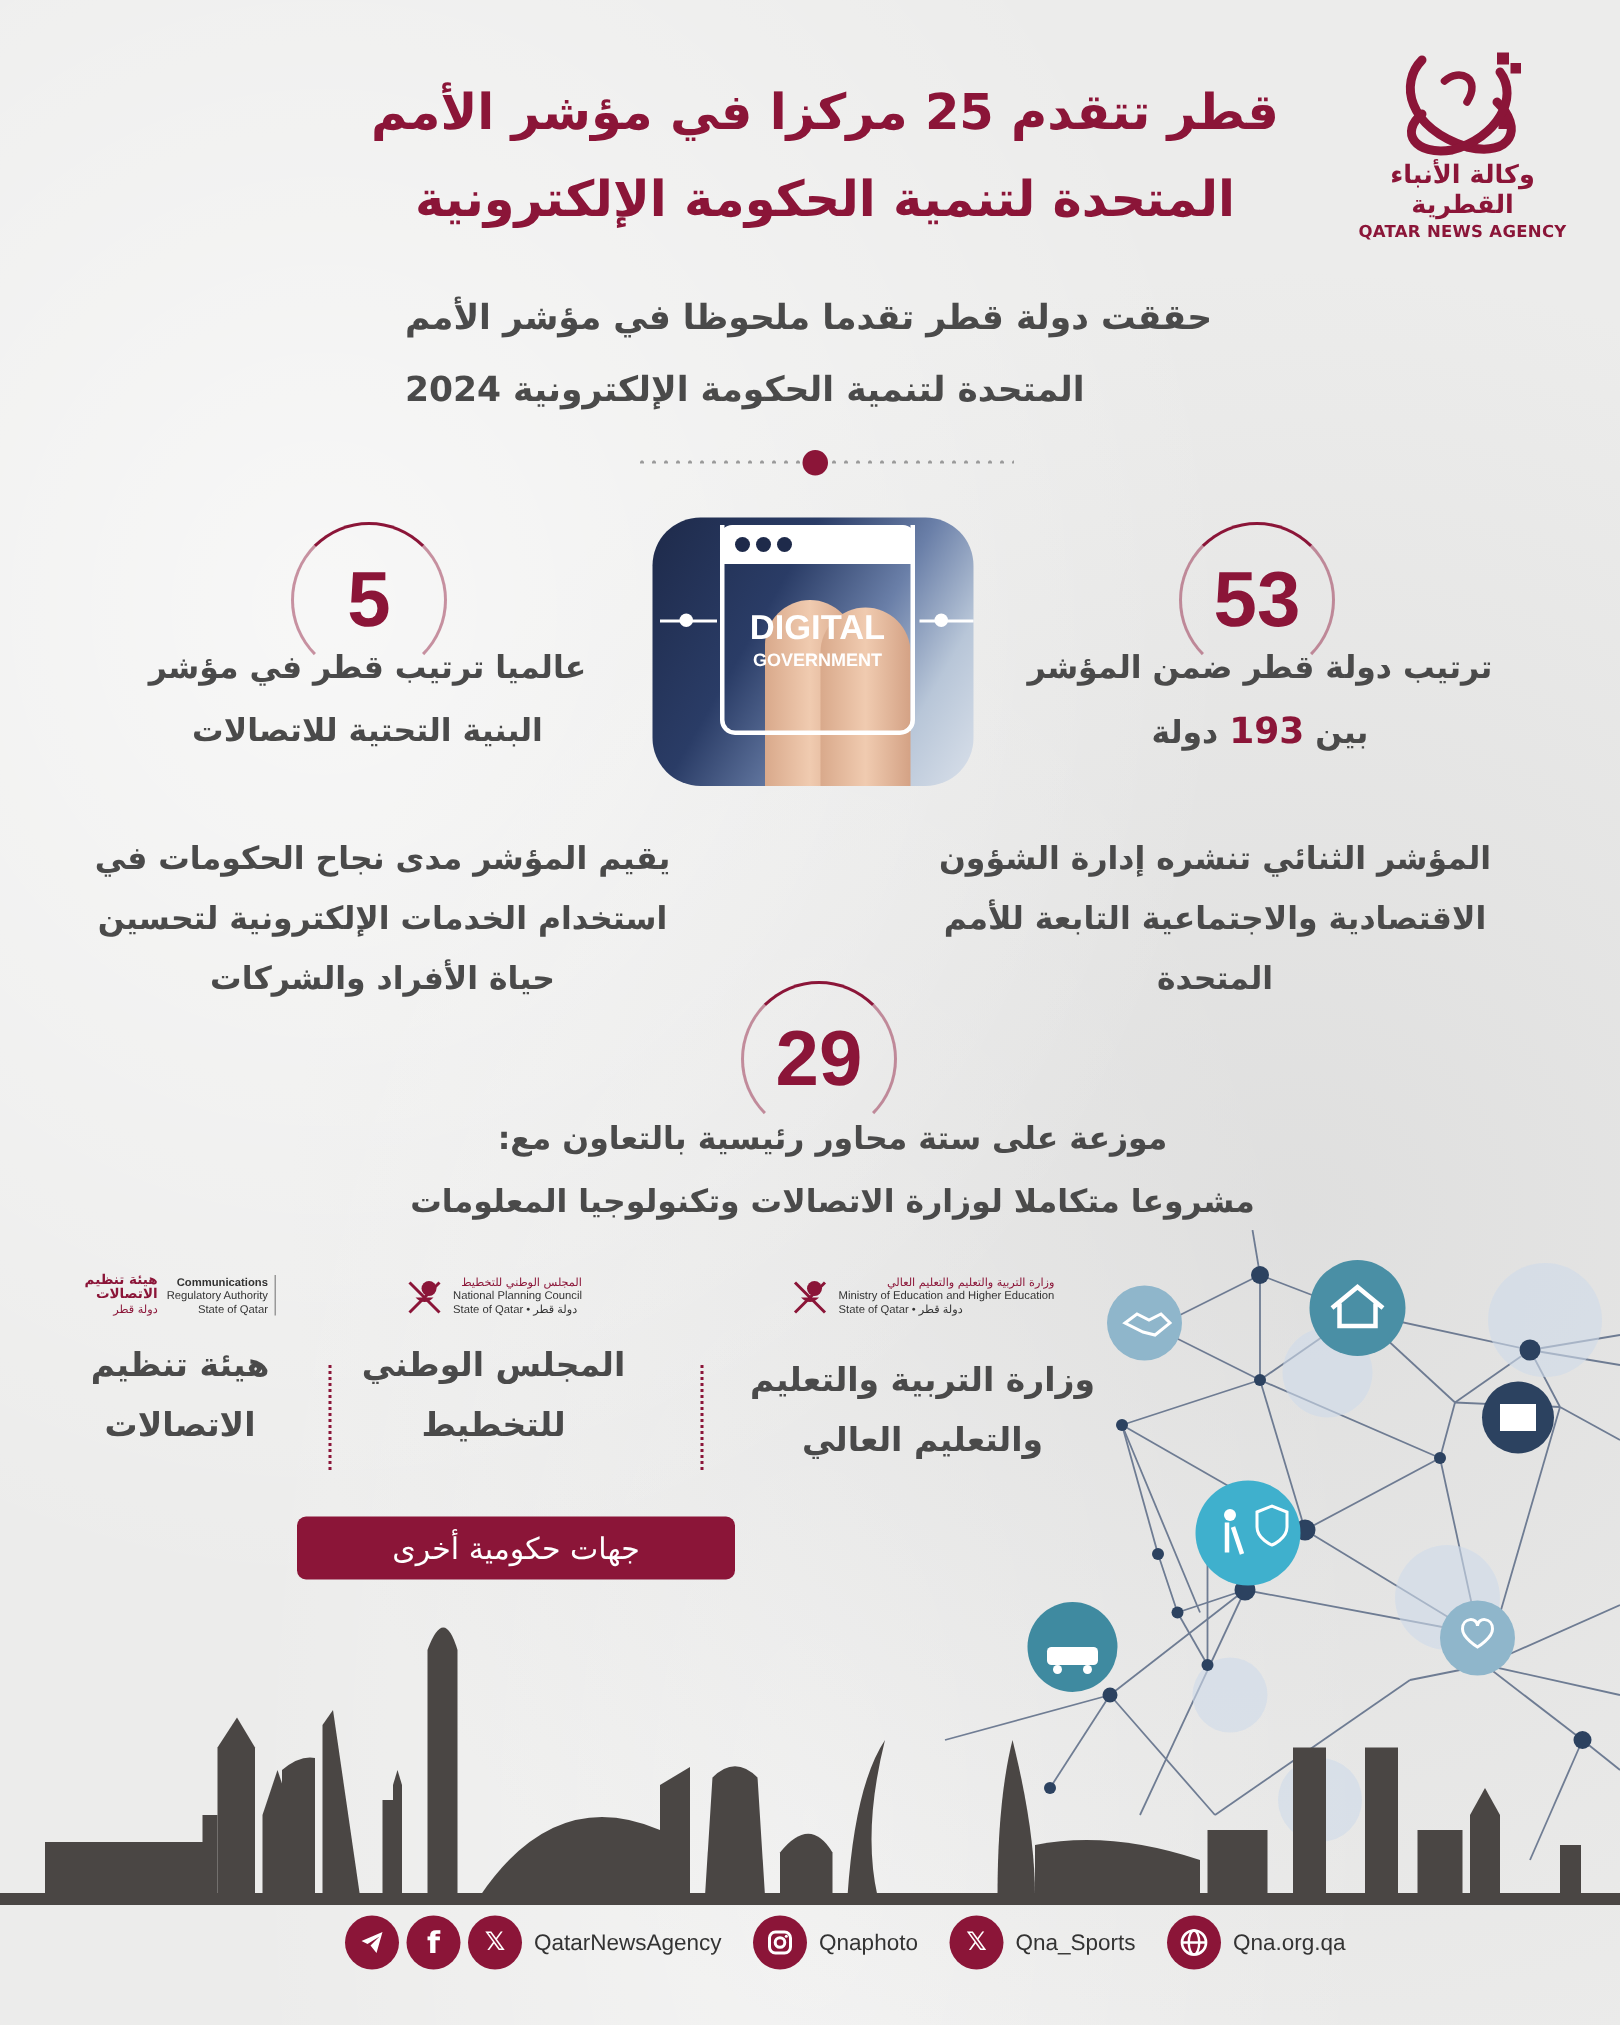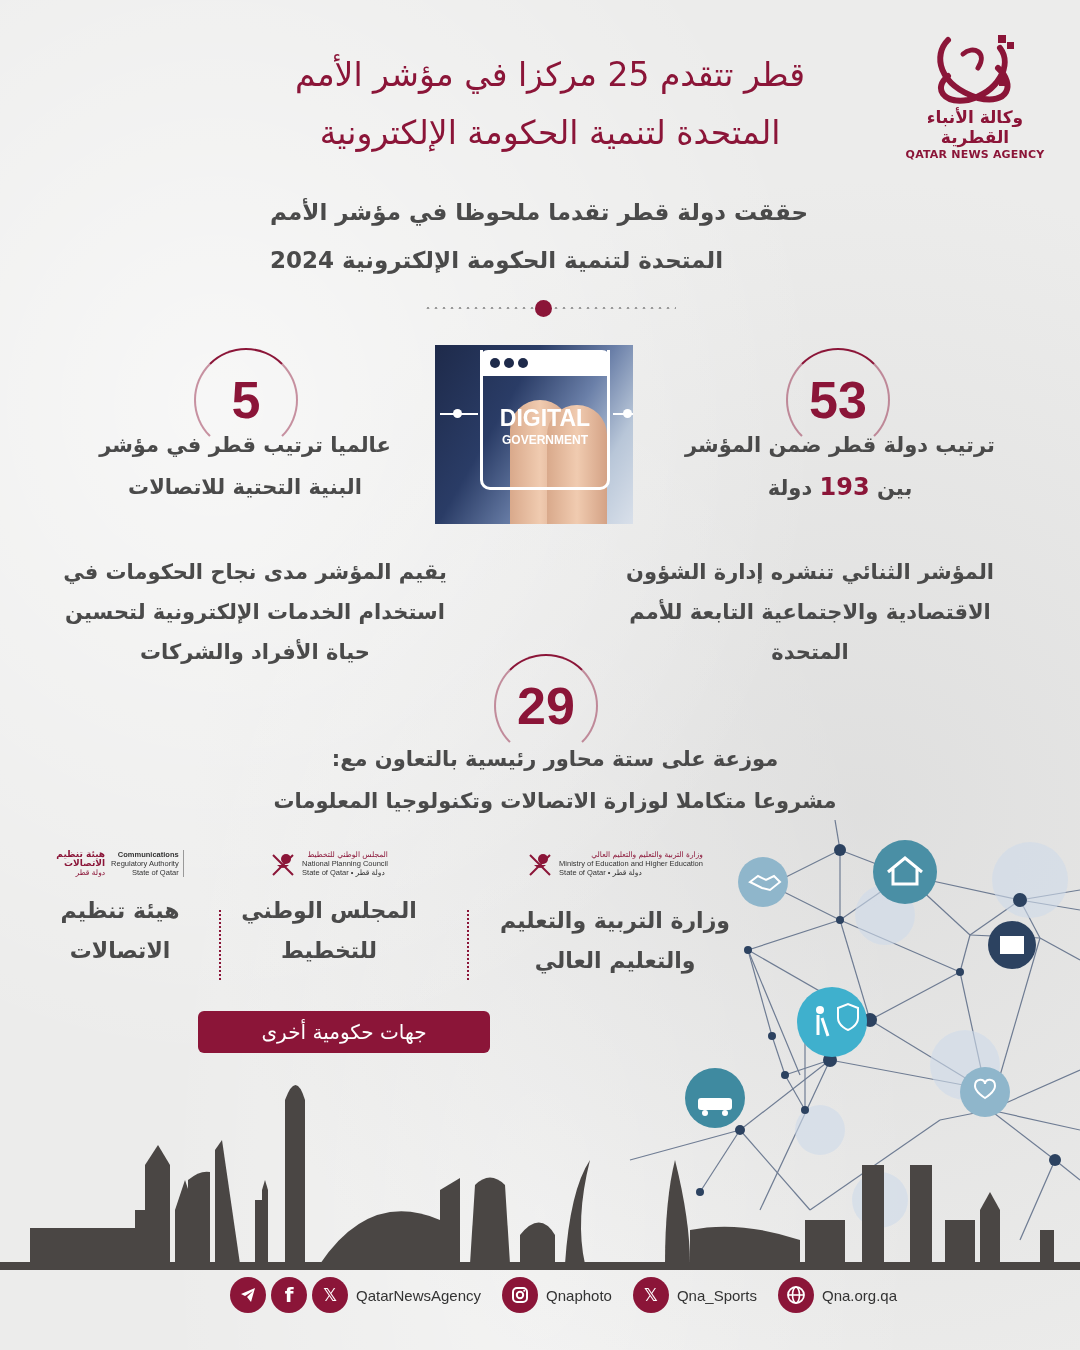--- a/index.html
+++ b/index.html
@@ -18,21 +18,21 @@
   .maroon { color: #8b1538; }
 
   
   #logo { left: 900px; top: 30px; width: 150px; height: 130px; text-align: center; }
   #logo svg { display: block; margin: 0 auto; }
   #logo .ar { font-size: 17px; font-weight: bold; color: #8b1538; direction: rtl; margin-top: 2px; }
   #logo .en { font-size: 11px; font-weight: bold; color: #8b1538; letter-spacing: 0.2px; margin-top: 1px; }
 
   
   #title { left: 230px; top: 46px; width: 640px; text-align: center; direction: rtl; }
-  #title .line { font-size: 33px; font-weight: normal; color: #8b1538; line-height: 58px; }
+  #title .line { font-size: 33px; font-weight: bold; color: #8b1538; line-height: 58px; }
 
   
   #subtitle { left: 270px; top: 188px; width: 580px; text-align: left; direction: rtl; }
   #subtitle .line { font-size: 23px; font-weight: bold; color: #4a4a4a; line-height: 48px; }
 
   
   #divider { left: 424px; top: 300px; width: 252px; height: 16px; }
   #divider .dots { position: absolute; top: 7px; left: 0; width: 100%; height: 2px;
     background-image: radial-gradient(circle, #9a9a9a 1.3px, transparent 1.6px);
     background-size: 8px 3px; background-repeat: repeat-x; }
@@ -51,22 +51,22 @@
   #stat5-circle { left: 194px; top: 348px; }
   #stat5-text { left: 70px; top: 424px; width: 350px; }
   #stat29-circle { left: 494px; top: 654px; }
   #stat29-text { left: 230px; top: 738px; width: 650px; }
 
   .para { text-align: center; direction: rtl; font-size: 21px; color: #4a4a4a; line-height: 40px; font-weight: bold; }
   #para-right { left: 600px; top: 552px; width: 420px; }
   #para-left { left: 40px; top: 552px; width: 430px; }
 
   
-  #dg-image { left: 435px; top: 345px; width: 198px; height: 179px; overflow: hidden;
-    background: linear-gradient(120deg, #1e2a4a 0%, #2a3c66 35%, #6a7fa8 60%, #b8c6d8 80%, #d9e0ea 100%); }
+  #dg-image { left: 435px; top: 345px; width: 214px; height: 179px; overflow: hidden;
+    background: linear-gradient(120deg, #1e2a4a 0%, #2a3c66 35%, #6a7fa8 60%, #b8c6d8 80%, #d9e0ea 100%); border-radius: 32px; }
   #dg-image .win { position: absolute; left: 45px; top: 5px; width: 130px; height: 140px; border: 3px solid #fff; border-top: none; border-radius: 0 0 10px 10px; }
   #dg-image .winbar { position: absolute; left: 45px; top: 5px; width: 130px; height: 26px; background: #fff; border-radius: 8px 8px 0 0; }
   #dg-image .winbar span { position: absolute; top: 8px; width: 10px; height: 10px; border-radius: 50%; background: #1e2a4a; }
   #dg-image .finger { position: absolute; left: 75px; top: 55px; width: 60px; height: 160px; border-radius: 30px 30px 0 0; background: linear-gradient(90deg, #d9a98b, #f0cbb0, #d4a285); }
   #dg-image .finger2 { left: 112px; top: 60px; }
   #dg-image .d1 { position: absolute; left: 50px; top: 60px; width: 120px; text-align: center; font-family: "Liberation Sans", sans-serif; color: #fff; font-size: 23px; font-weight: bold; }
   #dg-image .d2 { position: absolute; left: 45px; top: 88px; width: 130px; text-align: center; font-family: "Liberation Sans", sans-serif; color: #fff; font-size: 12px; font-weight: bold; }
   #dg-image .hline { position: absolute; top: 68px; height: 2px; background: #fff; width: 38px; }
   #dg-image .hdot { position: absolute; top: 64px; width: 9px; height: 9px; border-radius: 50%; background: #fff; }
 

